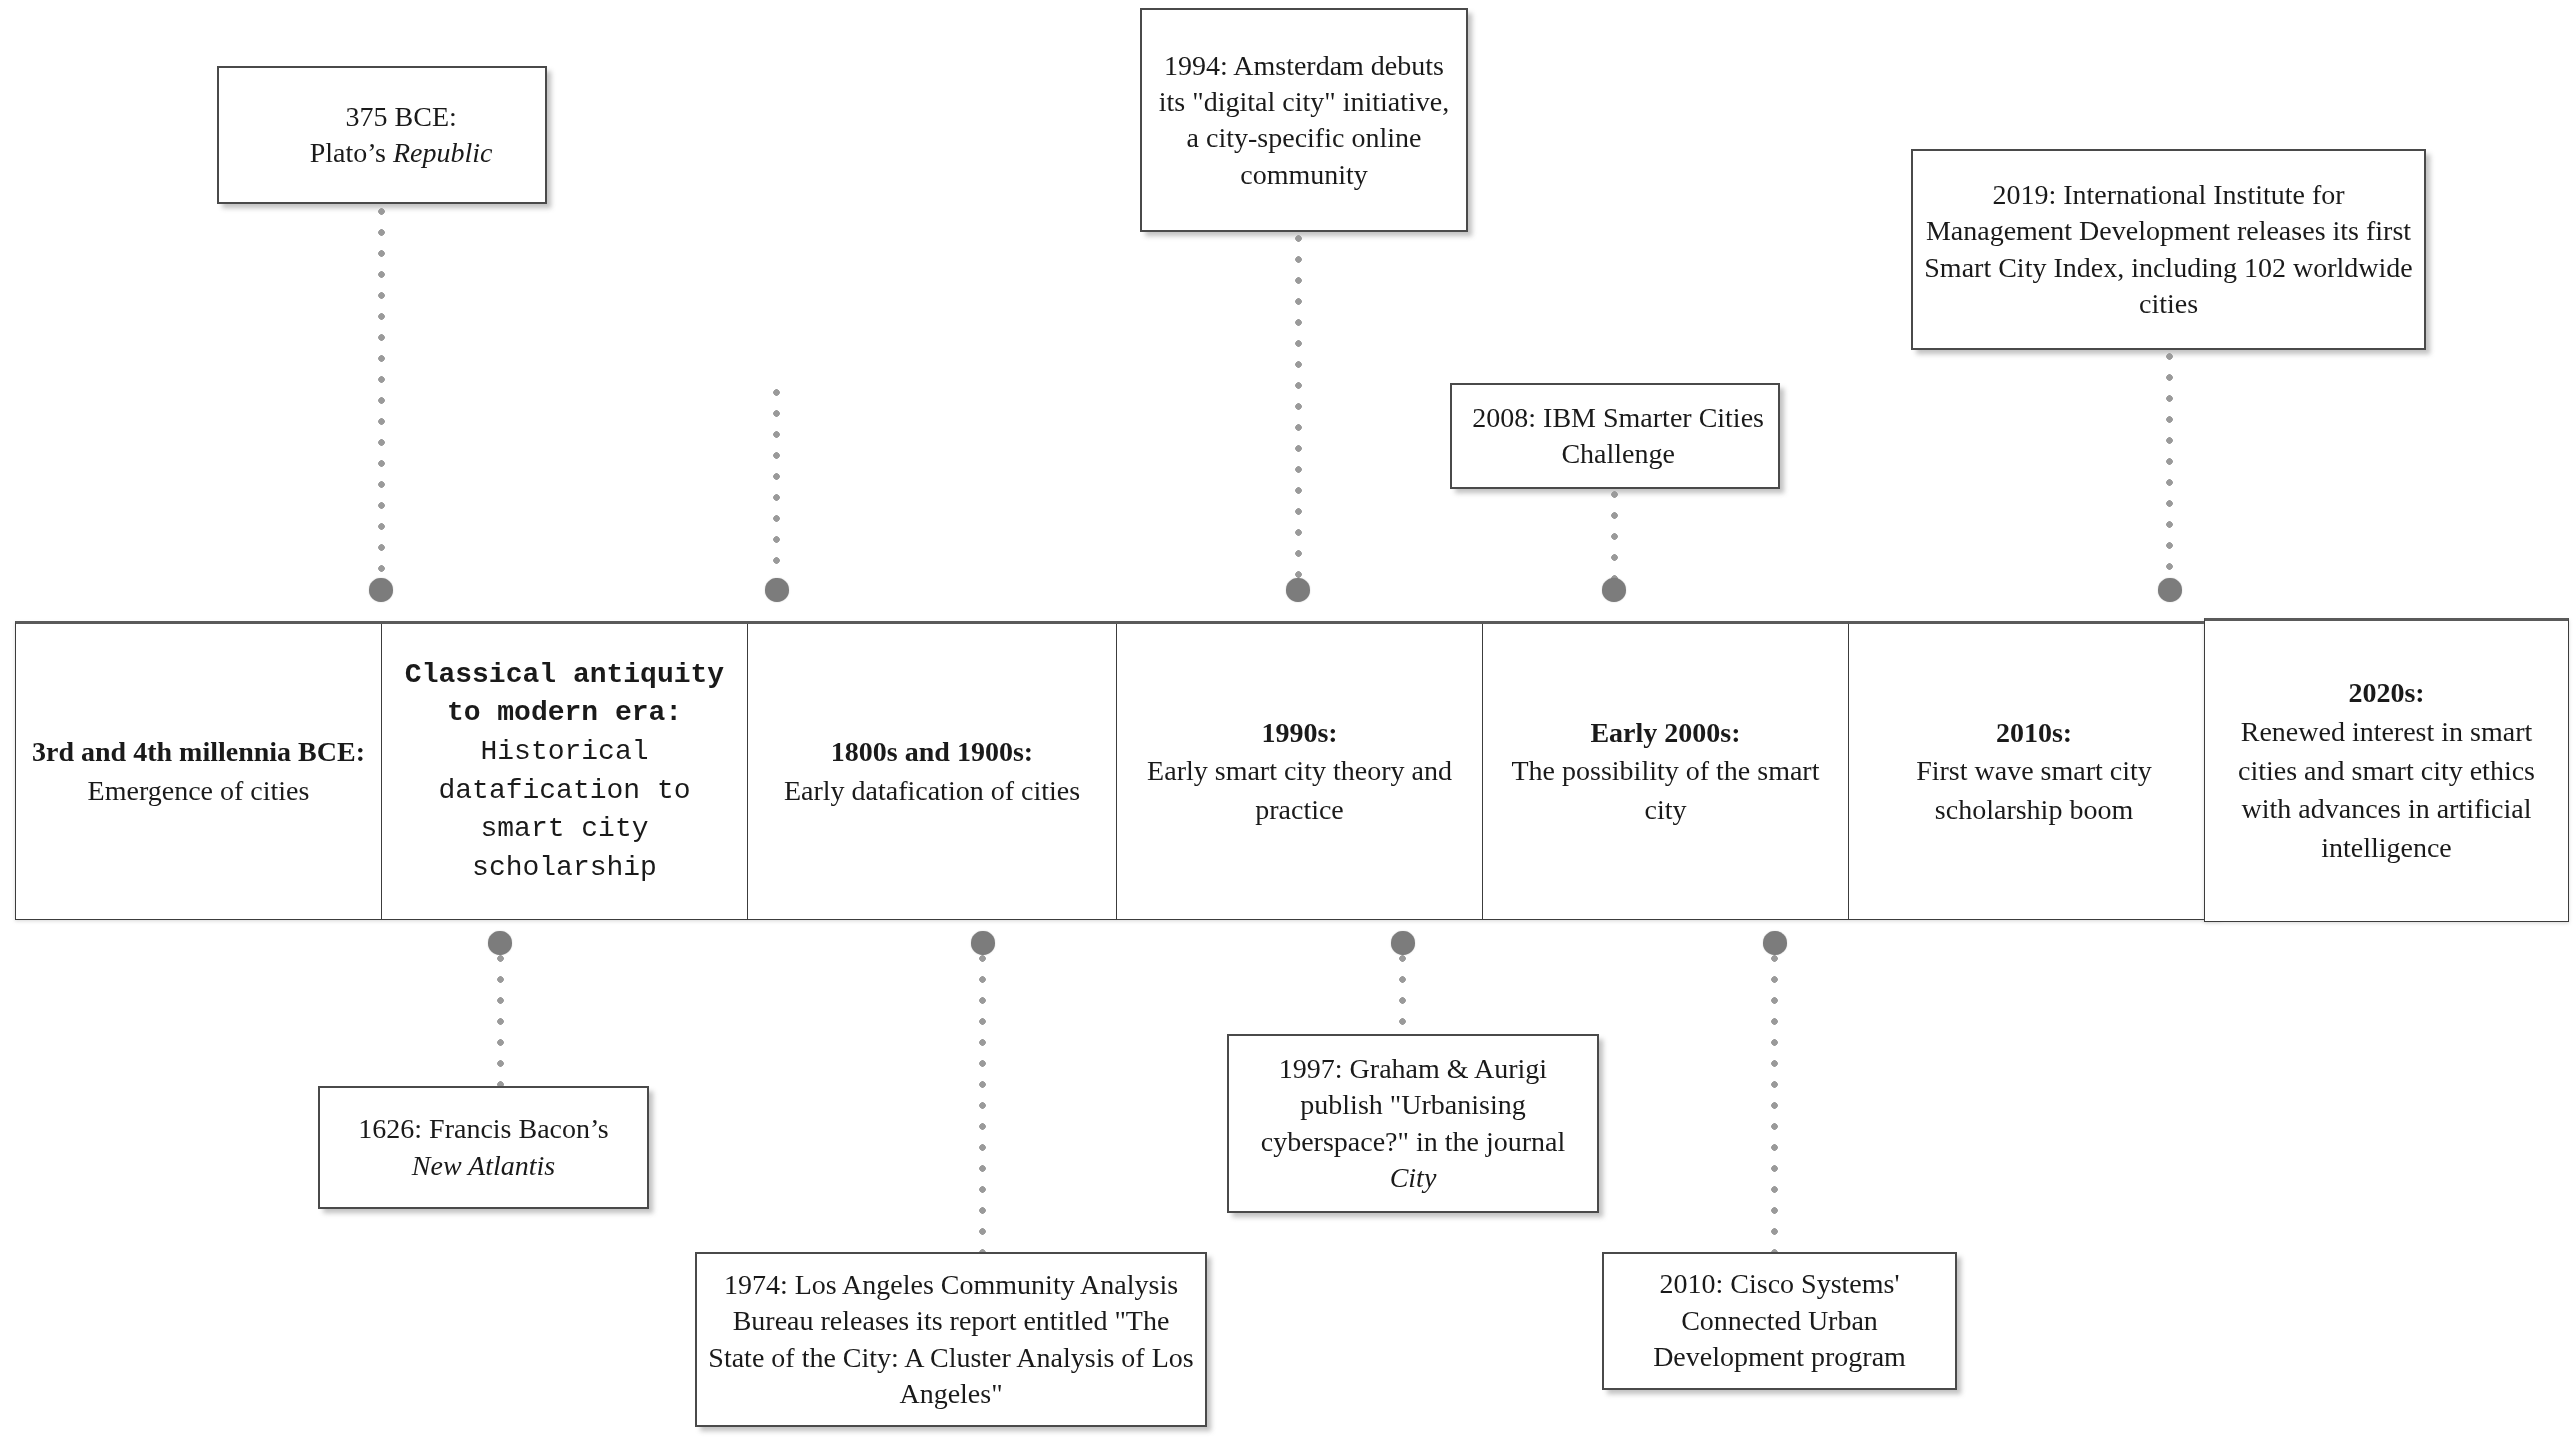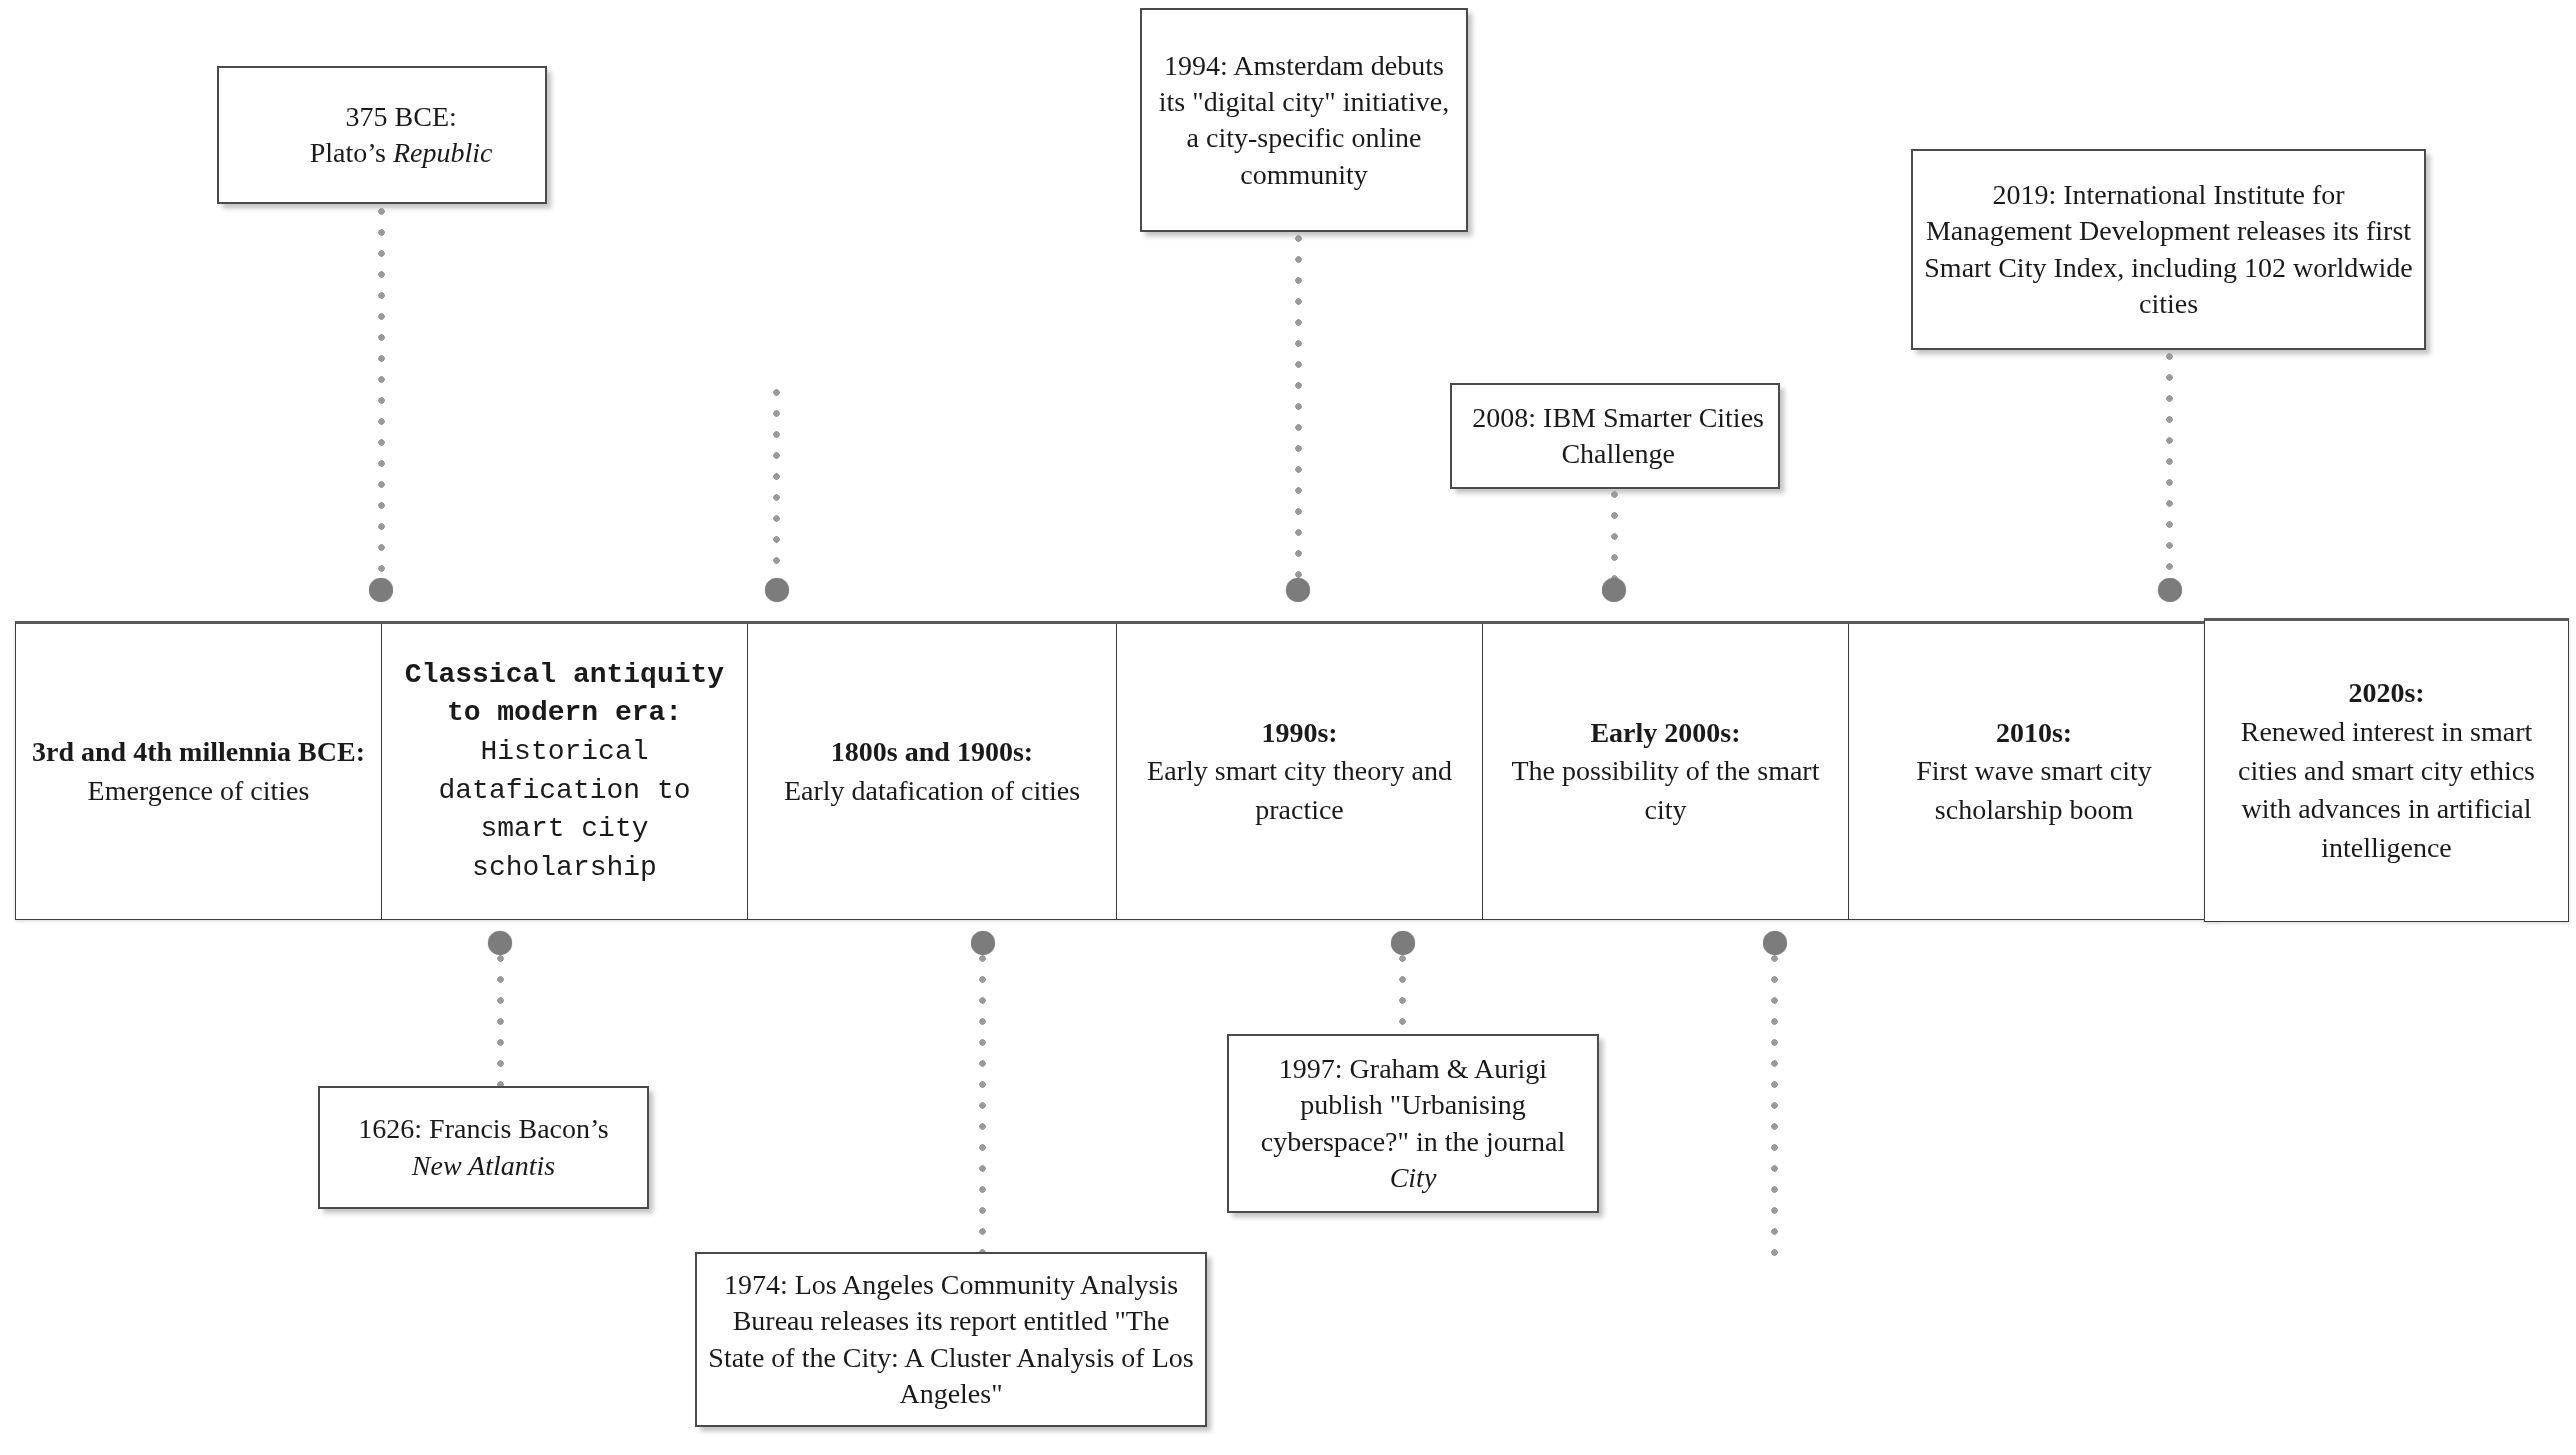--- a/index.html
+++ b/index.html
@@ -218,15 +218,18 @@
   <div class="marker" style="left:1391px; top:931px;"></div>
   <div class="connector" style="left:1399px; top:955px; height:83px;"></div>
   <div class="callout" id="cal-1997" style="left:1227px; top:1034px; width:372px; height:179px;">
     <span class="txt">
       <span>1997: Graham &amp; Aurigi publish "Urbanising cyberspace?" in the journal </span><i>City</i>
     </span>
   </div>
 
   <div class="marker" style="left:1763px; top:931px;"></div>
   <div class="connector" style="left:1771px; top:955px; height:304px;"></div>
+  <div class="callout" id="cal-2010" style="left:1602px; top:1252px; width:355px; height:138px;">
+    <span class="txt">2010: Cisco Systems' Connected Urban Development program</span>
+  </div>
 
 </div>
 
 
 </body></html>

